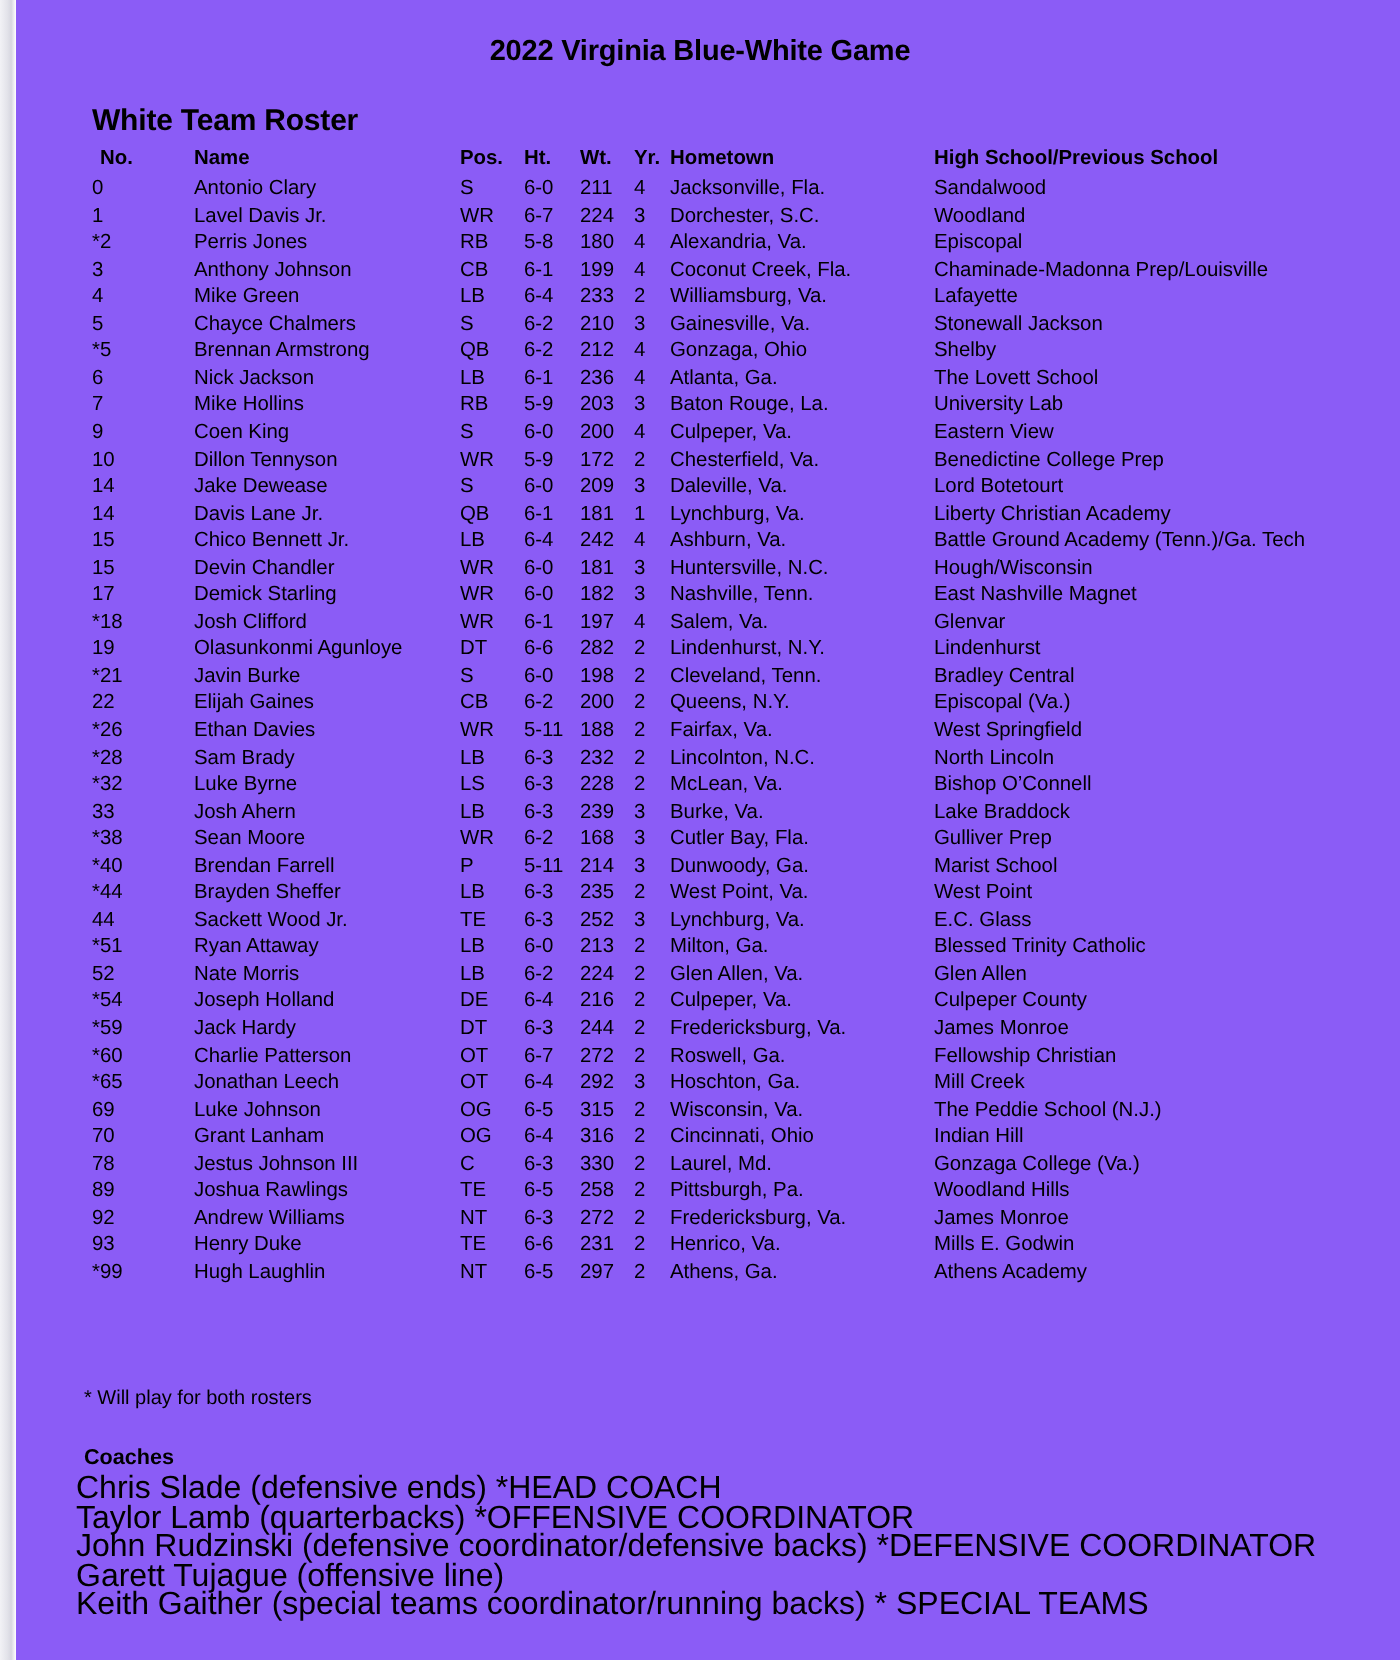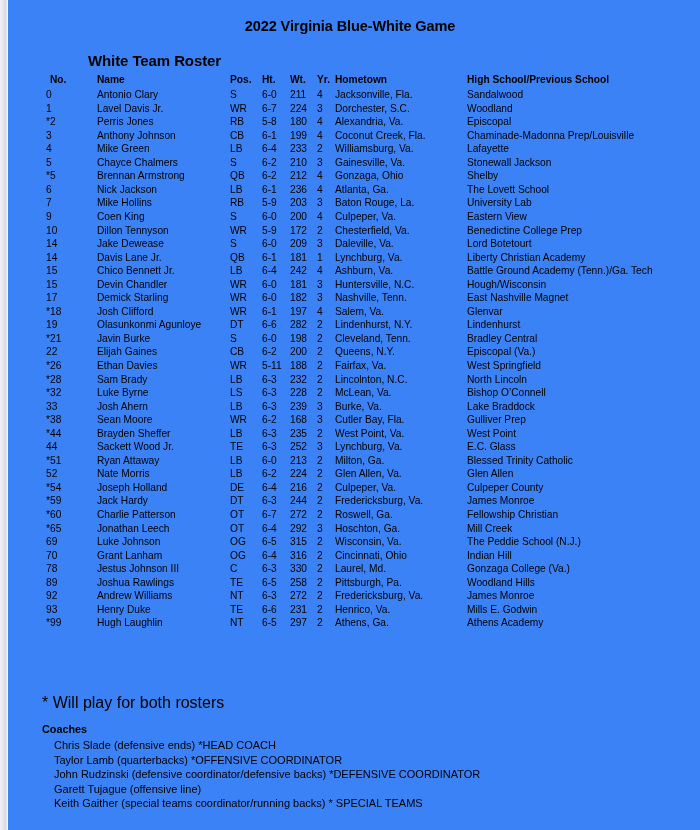--- a/index.html
+++ b/index.html
@@ -11,21 +11,21 @@
     width: 700px;
     height: 830px;
     position: relative;
     font-family: "Liberation Sans", sans-serif;
     color: #000000;
     overflow: hidden;
   }
   #page {
     position: absolute;
     inset: 0;
-    background: #3b82f6;
+    background: #8b5cf6;
   }
   
   #left-gutter {
     position: absolute;
     left: 0;
     top: 0;
     width: 8px;
     height: 830px;
     background: linear-gradient(to right, #f2f2f6 0%, #e3e3ea 45%, #d7d7e0 70%, #ffffff 100%);
   }
@@ -41,21 +41,20 @@
     letter-spacing: -0.1px;
   }
 
   #roster-heading {
     position: absolute;
     top: 52px;
     left: 46px;
     font-size: 15px;
     font-weight: bold;
     letter-spacing: -0.1px;
-    margin-left: 42px;
   }
 
   
   #roster-table {
     position: absolute;
     top: 73px;
     left: 46px;
     width: 620px;
     border-collapse: collapse;
     font-size: 10.2px;
@@ -83,35 +82,35 @@
   .c-yr   { width: 18px; }
   .c-home { width: 132px; }
   .c-hs   { width: auto; }
 
   th.c-no { text-align: left; padding-left: 4px !important; }
 
   #footnote {
     position: absolute;
     top: 694px;
     left: 42px;
-    font-size: 16px;
+    font-size: 10px;
   }
 
   #coaches-heading {
     position: absolute;
     top: 723px;
     left: 42px;
     font-size: 10.8px;
     font-weight: bold;
   }
   #coaches-list {
     position: absolute;
     top: 738px;
-    left: 54px;
-    font-size: 11px;
+    left: 38px;
+    font-size: 16px;
     line-height: 14.6px;
   }
   .coach-line { white-space: nowrap; }
 </style>
 </head>
 <body>
 
 <div id="page">
 
   <div id="left-gutter"></div>
@@ -378,20 +377,30 @@
           <td class="c-no">*38</td>
           <td class="c-name">Sean Moore</td>
           <td class="c-pos">WR</td>
           <td class="c-ht">6-2</td>
           <td class="c-wt">168</td>
           <td class="c-yr">3</td>
           <td class="c-home">Cutler Bay, Fla.</td>
           <td class="c-hs">Gulliver Prep</td>
         </tr>
         <tr>
+          <td class="c-no">*40</td>
+          <td class="c-name">Brendan Farrell</td>
+          <td class="c-pos">P</td>
+          <td class="c-ht">5-11</td>
+          <td class="c-wt">214</td>
+          <td class="c-yr">3</td>
+          <td class="c-home">Dunwoody, Ga.</td>
+          <td class="c-hs">Marist School</td>
+        </tr>
+        <tr>
           <td class="c-no">*44</td>
           <td class="c-name">Brayden Sheffer</td>
           <td class="c-pos">LB</td>
           <td class="c-ht">6-3</td>
           <td class="c-wt">235</td>
           <td class="c-yr">2</td>
           <td class="c-home">West Point, Va.</td>
           <td class="c-hs">West Point</td>
         </tr>
         <tr>

